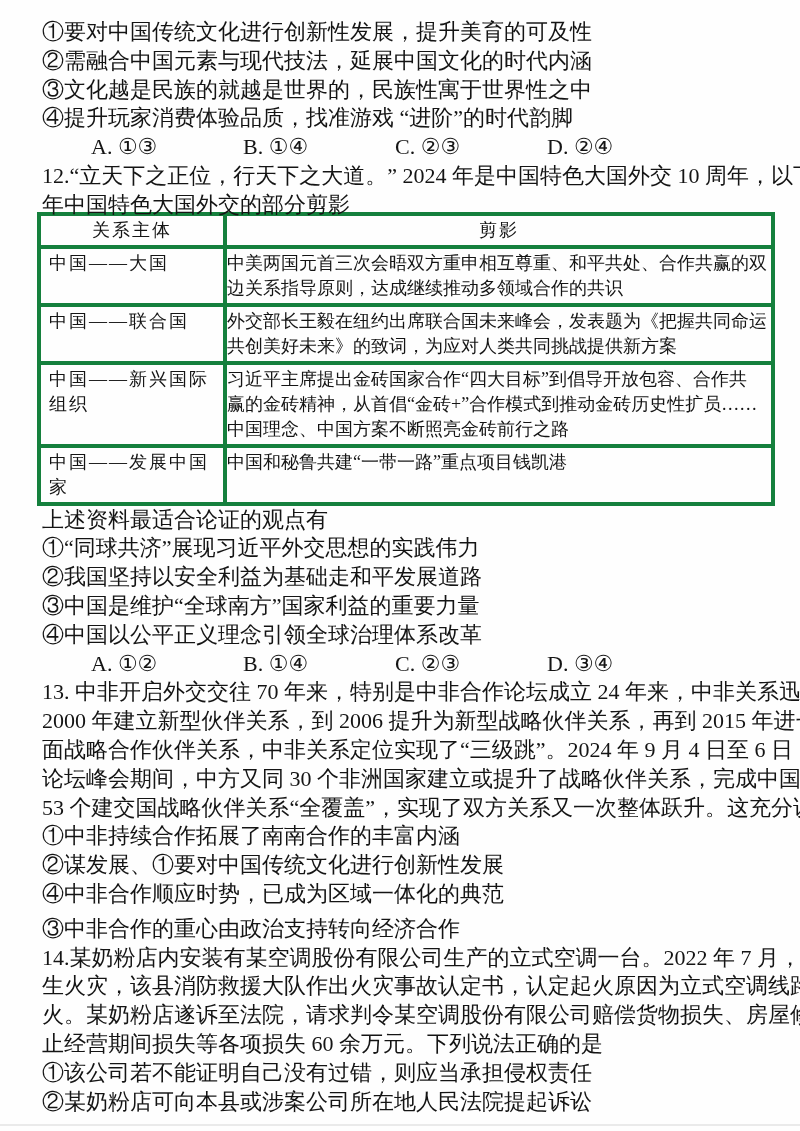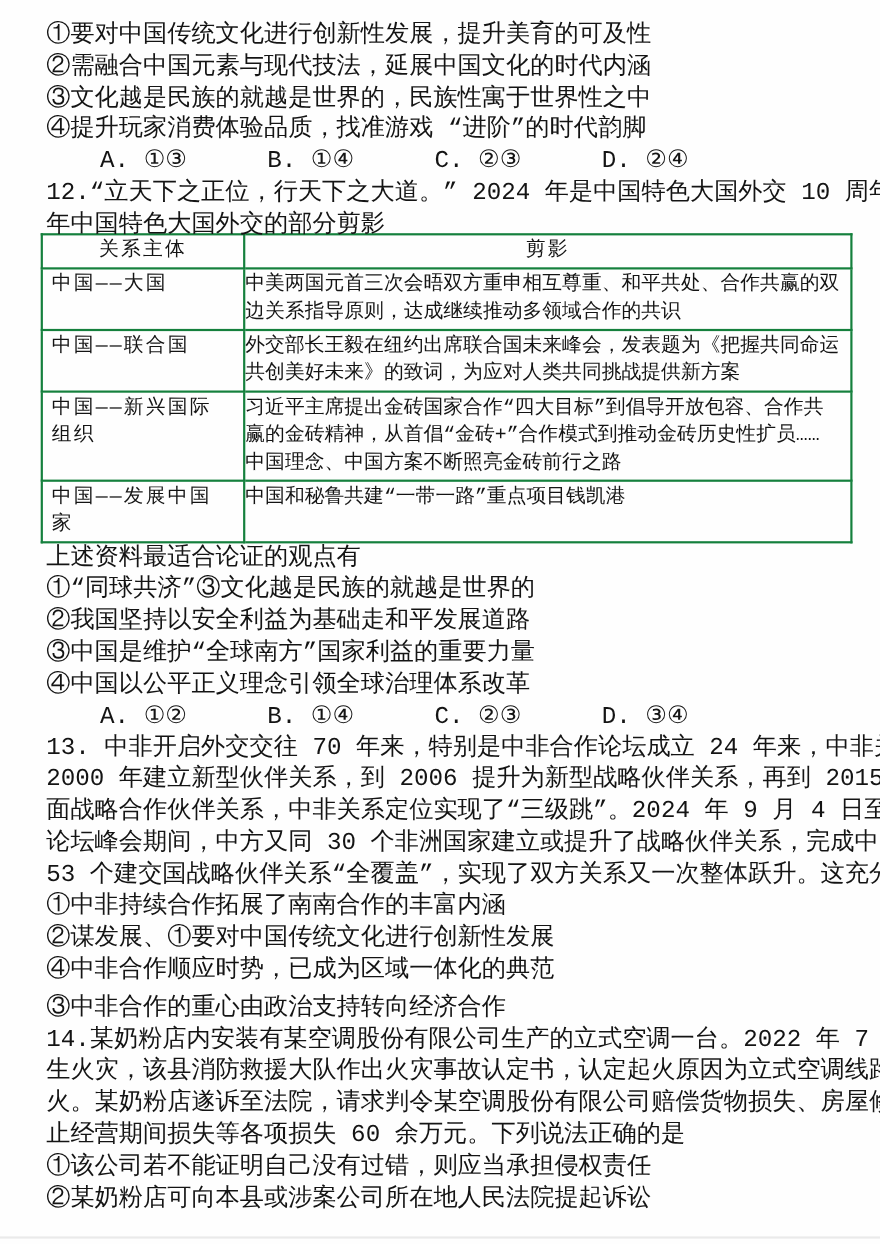--- a/index.html
+++ b/index.html
@@ -4,21 +4,21 @@
 <style>
   html, body { margin: 0; padding: 0; }
   body { background: #888; }
   .page {
     position: relative;
     width: 800px;
     height: 1131px;
     margin: 0 auto;
     background: #fefefe;
     overflow: hidden;
-    font-family: Liberation Mono, monospace;
+    font-family: Liberation Serif, serif;
     color: #141414;
   }
   .doc {
     padding: 18px 20px 0 42px;
     font-size: 22px;
     line-height: 28.8px;
   }
   .doc .line, .doc .lines > div {
     white-space: nowrap;
   }
@@ -33,21 +33,21 @@
   
   table.dip {
     border-collapse: collapse;
     table-layout: fixed;
     width: 738px;
     margin-left: -5px;
     margin-top: -8px;
     margin-bottom: 0;
   }
   table.dip th, table.dip td {
-    border: 2px solid #15803d;
+    border: 4px solid #15803d;
     font-size: 18px;
     line-height: 25px;
     padding: 2px 8px;
     vertical-align: top;
     font-weight: normal;
   }
   table.dip th { text-align: center; letter-spacing: 2px; }
   table.dip .c1 { width: 166px; }
   table.dip td.subj { letter-spacing: 2px; margin-top: 16px; }
   table.dip td.det { padding-left: 0; }
@@ -126,21 +126,21 @@
                 <div>家</div>
               </td>
             <td class="det lines">
                 <div>中国和秘鲁共建“一带一路”重点项目钱凯港</div>
               </td>
           </tr>
         </tbody>
       </table>
 
       <div class="line">上述资料最适合论证的观点有</div>
-      <div class="line">①“同球共济”③文化越是民族的就越是世界的</div>
+      <div class="line">①“同球共济”展现习近平外交思想的实践伟力</div>
       <div class="line">②我国坚持以安全利益为基础走和平发展道路</div>
       <div class="line">③中国是维护“全球南方”国家利益的重要力量</div>
       <div class="line">④中国以公平正义理念引领全球治理体系改革</div>
       <div class="line choices">
         <span>A. ①②</span><span>B. ①④</span><span>C. ②③</span><span>D. ③④</span>
       </div>
     </section>
 
     <section>
       <div class="lines">

